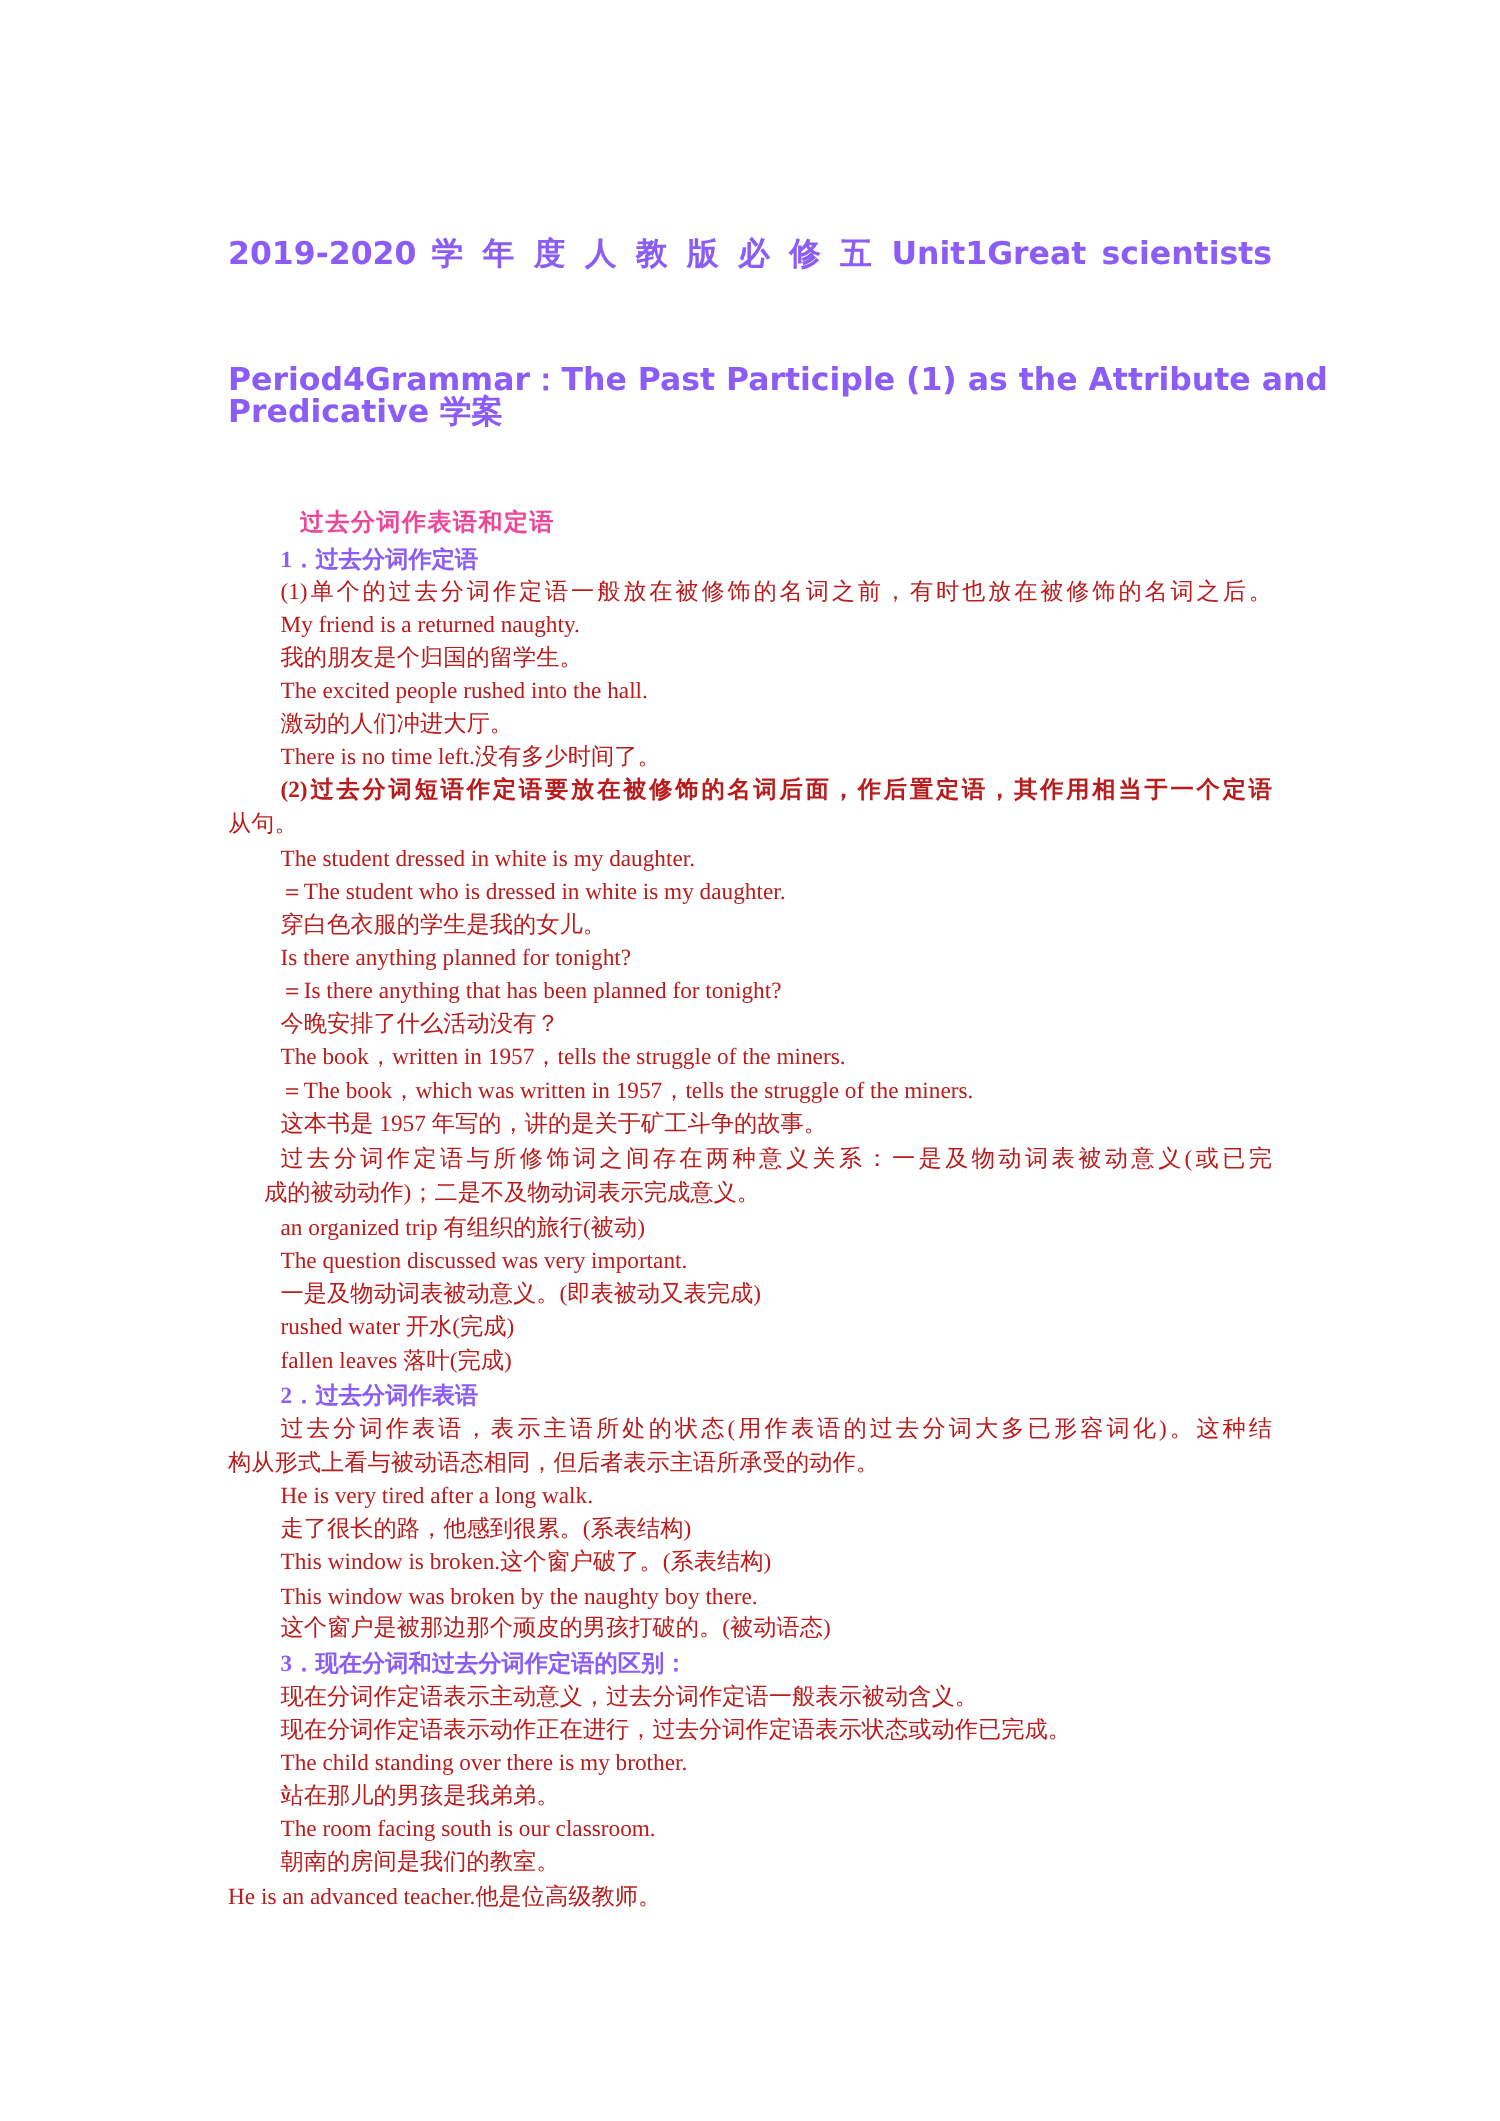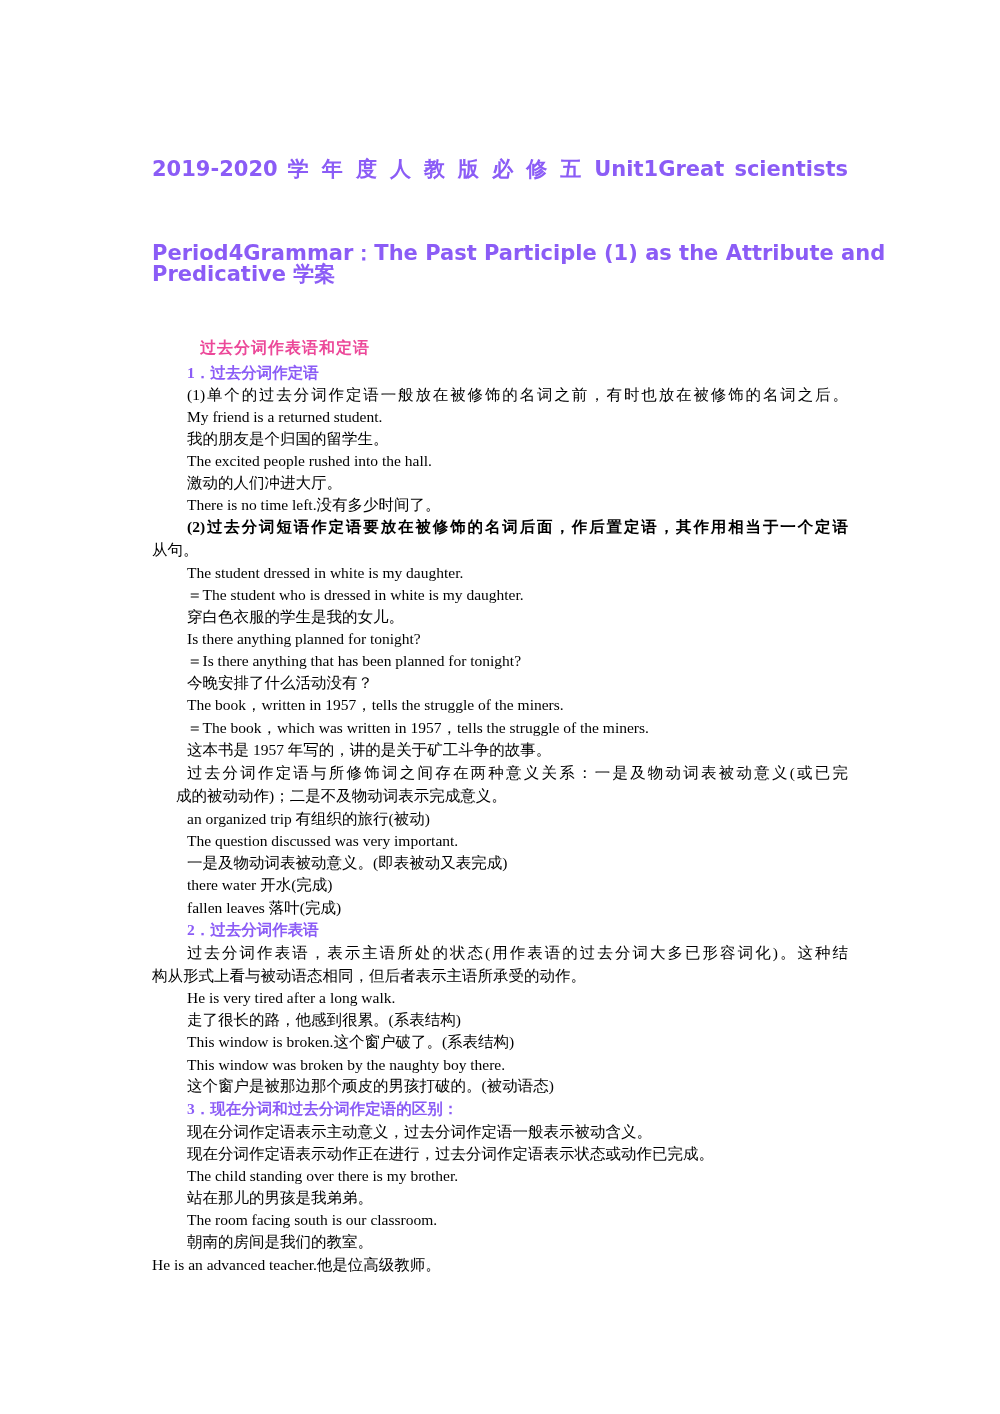--- a/index.html
+++ b/index.html
@@ -28,21 +28,21 @@
     .title.justify {
       text-align: justify;
       text-align-last: justify;
     }
     .line {
       position: absolute;
       left: 187px;
       font-size: 15.5px;
       line-height: 20px;
       white-space: nowrap;
-      color: #000000;
+      color: #b91c1c;
     }
     .line.flush { left: 152px; }
     .line.wide {
       width: 661px;
       text-align: justify;
       text-align-last: justify;
     }
     .section-heading {
       position: absolute;
       left: 200px;
@@ -66,42 +66,42 @@
 <body>
 
 <div class="title justify" style="top:155px;">2019-2020 学 年 度 人 教 版 必 修 五 Unit1Great scientists</div>
 <div class="title justify" style="top:208px;margin-top:31px;">Period4Grammar：The Past Participle (1) as the Attribute and</div>
 <div class="title" style="top:260px;">Predicative 学案</div>
 
 <div class="section-heading" style="top:338px;">过去分词作表语和定语</div>
 
 <div class="subhead" style="top:363px;">1．过去分词作定语</div>
 <div class="line wide" style="top:385px;">(1)单个的过去分词作定语一般放在被修饰的名词之前，有时也放在被修饰的名词之后。</div>
-<div class="line" style="top:407px;">My friend is a returned student.</div>
+<div class="line" style="top:407px;">My friend is a returned naughty.</div>
 <div class="line" style="top:429px;">我的朋友是个归国的留学生。</div>
 <div class="line" style="top:451px;">The excited people rushed into the hall.</div>
 <div class="line" style="top:473px;">激动的人们冲进大厅。</div>
 <div class="line" style="top:495px;">There is no time left.没有多少时间了。</div>
 <div class="line wide" style="top:517px;font-weight:bold;">(2)过去分词短语作定语要放在被修饰的名词后面，作后置定语，其作用相当于一个定语</div>
 <div class="line flush" style="top:540px;">从句。</div>
 <div class="line" style="top:563px;">The student dressed in white is my daughter.</div>
 <div class="line" style="top:585px;">＝The student who is dressed in white is my daughter.</div>
 <div class="line" style="top:607px;">穿白色衣服的学生是我的女儿。</div>
 <div class="line" style="top:629px;">Is there anything planned for tonight?</div>
 <div class="line" style="top:651px;">＝Is there anything that has been planned for tonight?</div>
 <div class="line" style="top:673px;">今晚安排了什么活动没有？</div>
 <div class="line" style="top:695px;">The book，written in 1957，tells the struggle of the miners.</div>
 <div class="line" style="top:718px;">＝The book，which was written in 1957，tells the struggle of the miners.</div>
 <div class="line" style="top:740px;">这本书是 1957 年写的，讲的是关于矿工斗争的故事。</div>
 <div class="line wide" style="top:763px;">过去分词作定语与所修饰词之间存在两种意义关系：一是及物动词表被动意义(或已完</div>
 <div class="line flush" style="top:786px;margin-left:24px;">成的被动动作)；二是不及物动词表示完成意义。</div>
 <div class="line" style="top:809px;">an organized trip 有组织的旅行(被动)</div>
 <div class="line" style="top:831px;">The question discussed was very important.</div>
 <div class="line" style="top:853px;">一是及物动词表被动意义。(即表被动又表完成)</div>
-<div class="line" style="top:875px;">there water 开水(完成)</div>
+<div class="line" style="top:875px;">rushed water 开水(完成)</div>
 <div class="line" style="top:898px;">fallen leaves 落叶(完成)</div>
 
 <div class="subhead" style="top:920px;">2．过去分词作表语</div>
 <div class="line wide" style="top:943px;">过去分词作表语，表示主语所处的状态(用作表语的过去分词大多已形容词化)。这种结</div>
 <div class="line flush" style="top:966px;">构从形式上看与被动语态相同，但后者表示主语所承受的动作。</div>
 <div class="line" style="top:988px;">He is very tired after a long walk.</div>
 <div class="line" style="top:1010px;">走了很长的路，他感到很累。(系表结构)</div>
 <div class="line" style="top:1032px;">This window is broken.这个窗户破了。(系表结构)</div>
 <div class="line" style="top:1055px;">This window was broken by the naughty boy there.</div>
 <div class="line" style="top:1076px;">这个窗户是被那边那个顽皮的男孩打破的。(被动语态)</div>

